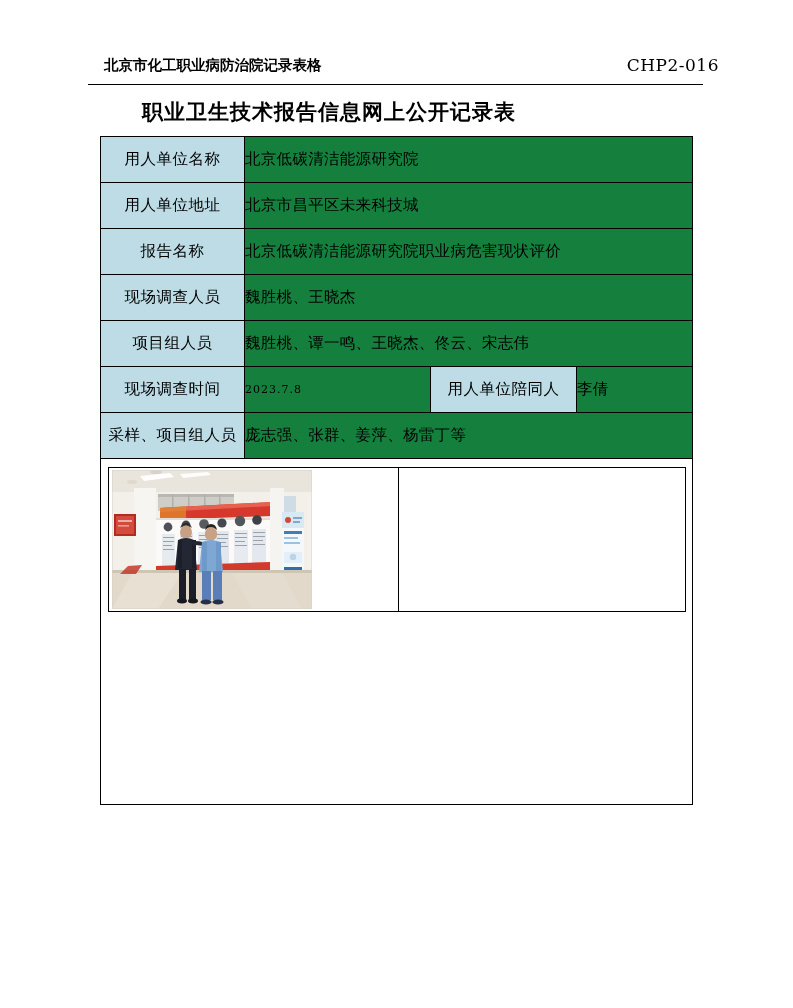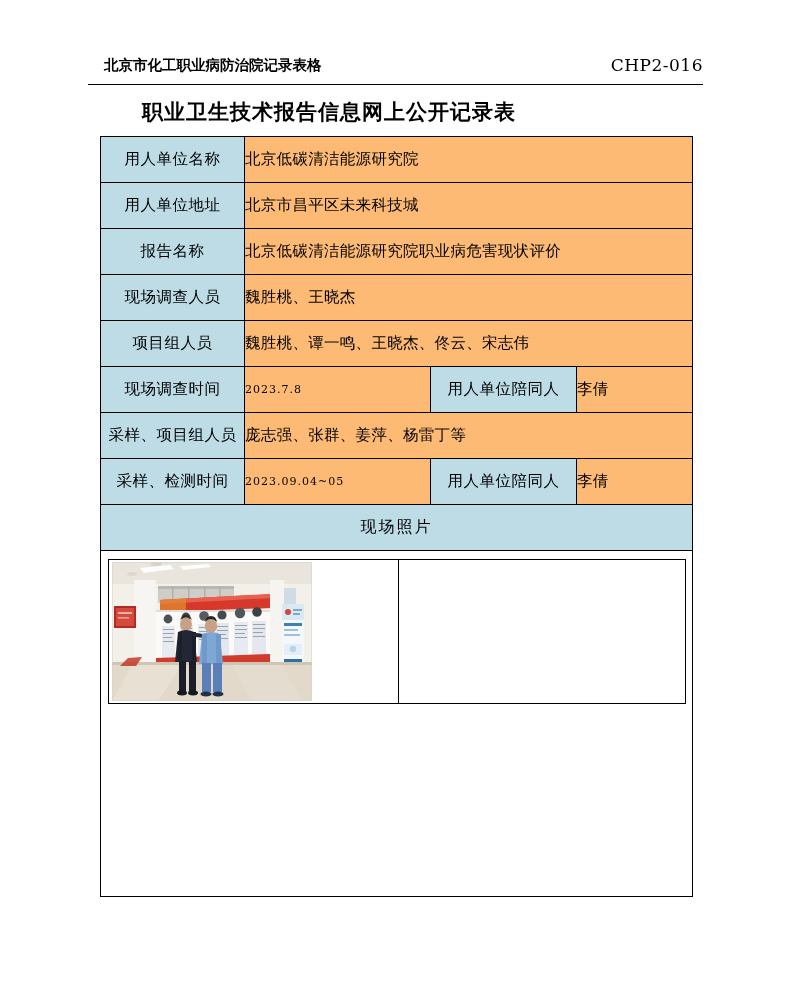--- a/index.html
+++ b/index.html
@@ -37,21 +37,21 @@
     left: 0;
     top: 0;
     font-family: "DejaVu Sans", "Liberation Sans", sans-serif;
     font-weight: bold;
     font-size: 14.5px;
     letter-spacing: 0px;
     white-space: nowrap;
   }
   .doc-header-right {
     position: absolute;
-    right: 16px;
+    right: 0;
     top: -1px;
     font-family: "DejaVu Serif", "Liberation Serif", serif;
     font-size: 17px;
     letter-spacing: 0.5px;
     white-space: nowrap;
   }
   .header-rule {
     position: absolute;
     left: 88px;
     top: 84px;
@@ -95,21 +95,21 @@
     letter-spacing: 0.5px;
     height: 45px;
     white-space: nowrap;
     margin-left: 42px;
   }
   .lbl.spaced {
     letter-spacing: 7px;
     text-indent: 7px;
   }
   .val {
-    background: #fdba74;
+    background: #15803d;
     text-align: left;
     padding-left: 9px;
     font-family: "DejaVu Serif", "Liberation Serif", serif;
     font-size: 15.5px;
     letter-spacing: 0.3px;
     height: 45px;
     white-space: nowrap;
     overflow: hidden;
   }
   .val.num {
@@ -226,30 +226,21 @@
         <td class="val num">2023.7.8</td>
         <td class="lbl">用人单位陪同人</td>
         <td class="val">李倩</td>
       </tr>
 
       <tr>
         <td class="lbl">采样、项目组人员</td>
         <td class="val" colspan="3">庞志强、张群、姜萍、杨雷丁等</td>
       </tr>
 
-      <tr>
-        <td class="lbl">采样、检测时间</td>
-        <td class="val num">2023.09.04~05</td>
-        <td class="lbl">用人单位陪同人</td>
-        <td class="val">李倩</td>
-      </tr>
-
-      <tr>
-        <td class="section-head" colspan="4">现场照片</td>
-      </tr>
+
 
       <tr>
         <td class="photo-cell" colspan="4">
           <div class="photo-inner-wrap">
             <table class="photo-grid">
               <colgroup>
                 <col style="width:290px">
                 <col style="width:287px">
               </colgroup>
               <tbody>

